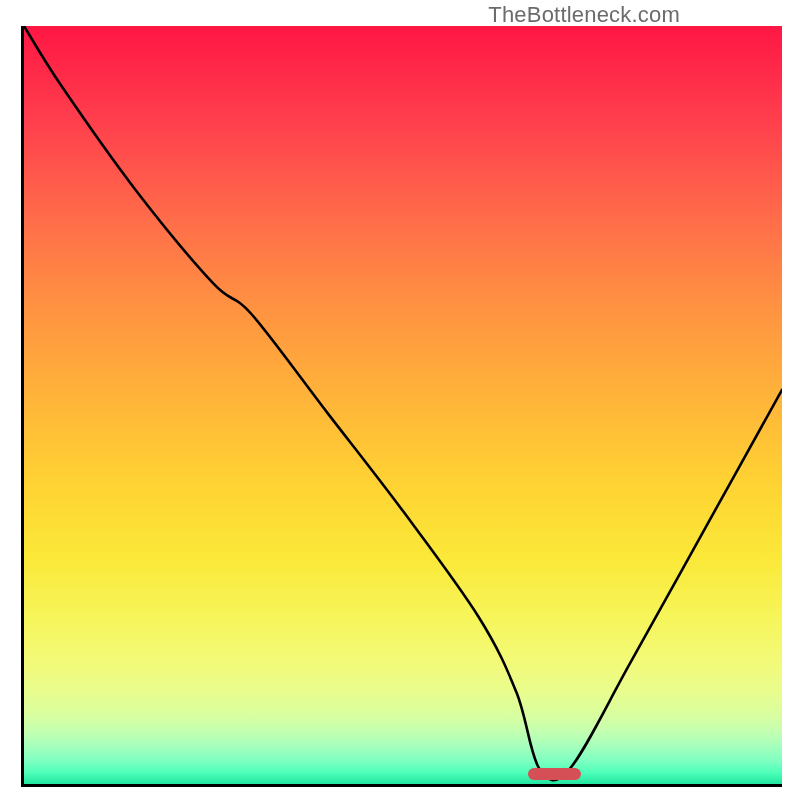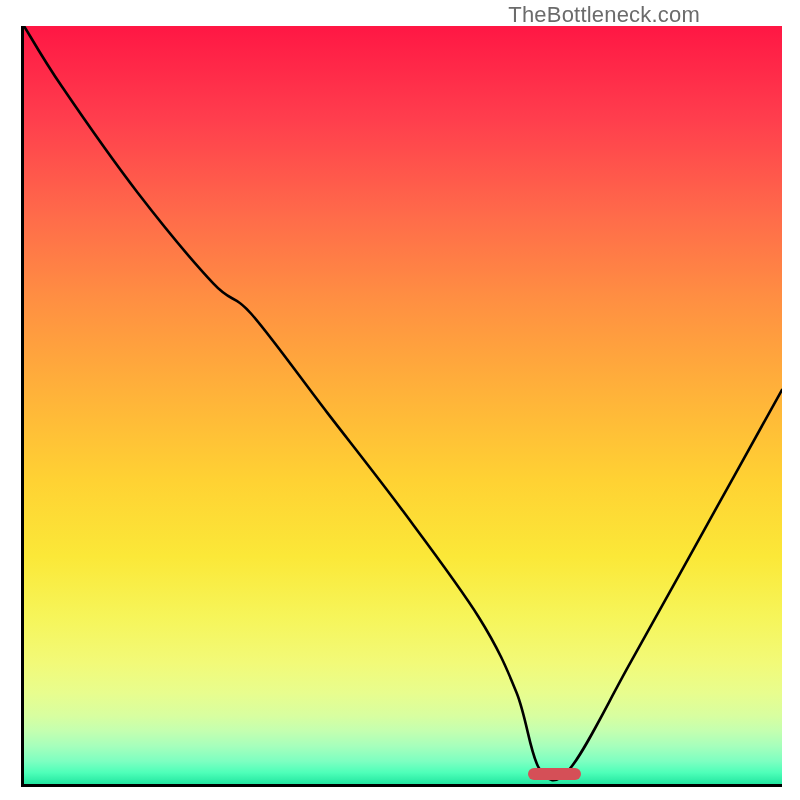--- a/index.html
+++ b/index.html
@@ -7,21 +7,20 @@
     padding: 0;
     width: 800px;
     height: 800px;
     background: #fff;
     font-family: Arial, sans-serif;
   }
   .wrapper {
     position: relative;
     width: 688px;
     height: 800px;
-    padding-left: 20px;
   }
   .watermark {
     position: absolute;
     top: 2px;
     right: 8px;
     color: #6b6b6b;
     font-size: 22px;
     font-weight: 500;
     letter-spacing: 0.2px;
   }

